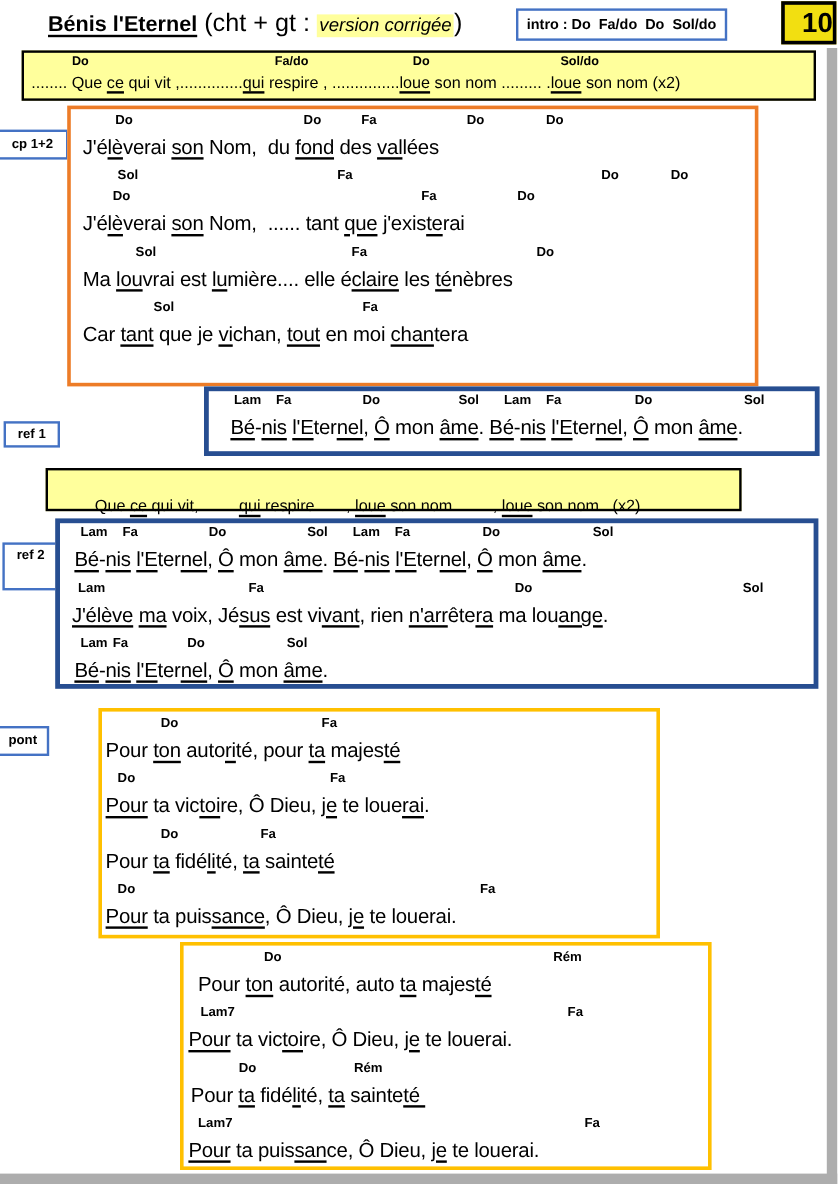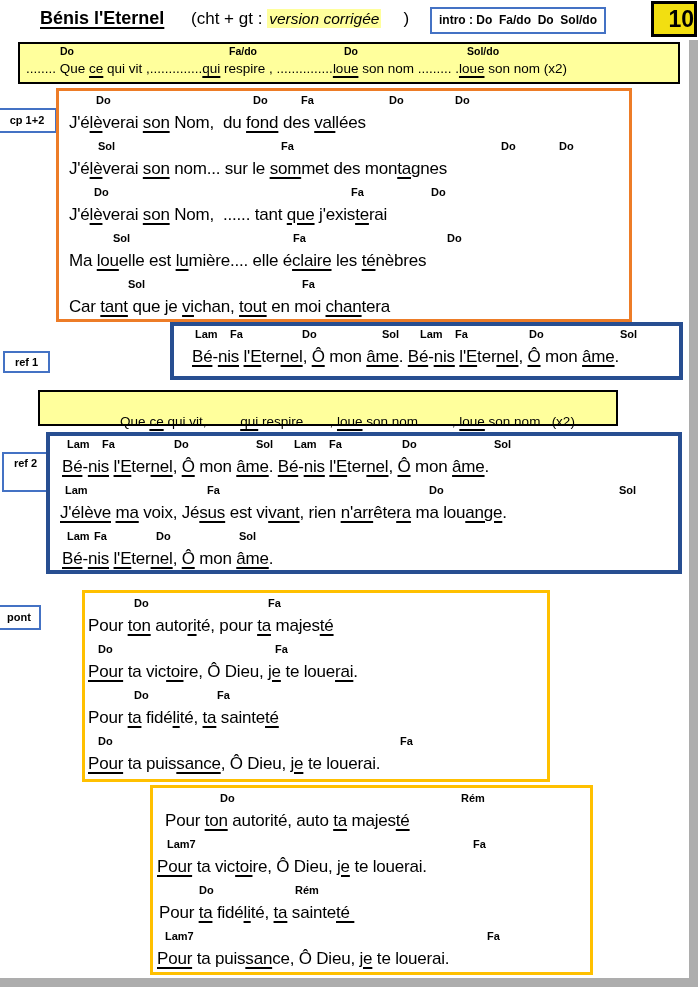--- a/index.html
+++ b/index.html
@@ -5,21 +5,21 @@
   html,body{margin:0;padding:0;background:#fff;}
   *{box-sizing:border-box;}
   .page{position:relative;width:698px;height:987px;background:#fff;overflow:hidden;
         font-family:"Liberation Sans",sans-serif;color:#000;}
   .edge-right{position:absolute;top:40px;right:0;width:9px;height:947px;background:#ADADAD;}
   .edge-bottom{position:absolute;left:0;bottom:0;width:698px;height:9px;background:#ADADAD;}
 
   
   .title-line{position:absolute;left:40px;top:8px;font-size:17px;white-space:pre;}
   .title-main{font-weight:bold;font-size:18px;text-decoration:underline;text-decoration-thickness:2px;text-underline-offset:3px;}
-  .title-paren{font-size:17px;padding-left:22px;}
+  .title-paren{font-size:21px;}
   .title-hl{font-style:italic;font-size:15.5px;background:var(--bandyellow);padding:1px 2px;}
   .intro-box{position:absolute;left:430px;top:7px;width:176px;height:27px;border:2px solid var(--labelblue);
              text-align:center;font-weight:bold;font-size:12px;line-height:23px;white-space:pre;background:#fff;}
   .page-num{position:absolute;right:1px;top:1px;width:46px;height:36px;background:var(--numyellow);
             border:3px solid #000;font-weight:bold;font-size:23px;text-align:right;line-height:30px;}
 
   
   .side-label{position:absolute;border:2px solid var(--labelblue);background:#fff;text-align:center;
               font-weight:bold;font-size:11px;}
   #lab-cp{left:-3px;top:108px;width:60px;height:25px;line-height:21px;}
@@ -83,37 +83,36 @@
         </div>
         <div class="lyric"><span>J'é</span><span class="u">lè</span><span>verai </span><span class="u">son</span><span> Nom,  du </span><span class="u">fond</span><span> des </span><span class="u">val</span><span>lées</span></div>
       </div>
       <div class="line">
         <div class="chord-row">
           <span class="chord" style="left: 29px;">Sol</span>
           <span class="chord" style="left: 212px;">Fa</span>
           <span class="chord" style="left: 432px;">Do</span>
           <span class="chord" style="left: 490px;">Do</span>
         </div>
-        <div class="lyric"><span>J'é</span><span class="u">lè</span><span>verai </span><span class="u">son</span><span> nom... sur le </span><span class="u">som</span><span>met des mon</span><span class="u">ta</span><span>gnes</span></div>
       </div>
       <div class="line">
         <div class="chord-row">
           <span class="chord" style="left: 25px;">Do</span>
           <span class="chord" style="left: 282px;">Fa</span>
           <span class="chord" style="left: 362px;">Do</span>
         </div>
         <div class="lyric"><span>J'é</span><span class="u">lè</span><span>verai </span><span class="u">son</span><span> Nom,  ...... tant </span><span class="u">que</span><span> j'exis</span><span class="u">te</span><span>rai</span></div>
       </div>
       <div class="line">
         <div class="chord-row">
           <span class="chord" style="left: 44px;">Sol</span>
           <span class="chord" style="left: 224px;">Fa</span>
           <span class="chord" style="left: 378px;">Do</span>
         </div>
-        <div class="lyric"><span>Ma </span><span class="u">lou</span><span>elle est </span><span class="u">lu</span><span>mière.... elle é</span><span class="u">claire</span><span> les </span><span class="u">té</span><span>nèbres</span></div>
+        <div class="lyric"><span>Ma </span><span class="u">lou</span><span>vrai est </span><span class="u">lu</span><span>mière.... elle é</span><span class="u">claire</span><span> les </span><span class="u">té</span><span>nèbres</span></div>
       </div>
       <div class="line">
         <div class="chord-row">
           <span class="chord" style="left: 59px;">Sol</span>
           <span class="chord" style="left: 233px;">Fa</span>
         </div>
         <div class="lyric"><span>Car </span><span class="u">tant</span><span> que je </span><span class="u">vi</span><span>chan, </span><span class="u">tout</span><span> en moi </span><span class="u">chan</span><span>tera</span></div>
       </div>
     </div>
   <div class="secbox" id="sec-ref1">
@@ -125,21 +124,21 @@
           <span class="chord" style="left: 190px;">Sol</span>
           <span class="chord" style="left: 228px;">Lam</span>
           <span class="chord" style="left: 263px;">Fa</span>
           <span class="chord" style="left: 337px;">Do</span>
           <span class="chord" style="left: 428px;">Sol</span>
         </div>
         <div class="lyric"><span class="u">Bé</span><span>-</span><span class="u">nis</span><span> </span><span class="u">l'E</span><span>ter</span><span class="u">nel</span><span>, </span><span class="u">Ô</span><span> mon </span><span class="u">âme</span><span>. </span><span class="u">Bé</span><span>-</span><span class="u">nis</span><span> </span><span class="u">l'E</span><span>ter</span><span class="u">nel</span><span>, </span><span class="u">Ô</span><span> mon </span><span class="u">âme</span><span>.</span></div>
       </div>
     </div>
   <div class="secbox band" id="sec-band2">
-      <div class="line" style="margin-left: 1px; text-align: center;">
+      <div class="line" style="margin-left: 1px;">
         <div class="chord-row"></div>
         <div class="lyric"><span>......  Que </span><span class="u">ce</span><span> qui vit,.........</span><span class="u">qui</span><span> respire ......, </span><span class="u">loue</span><span> son nom ........, </span><span class="u">loue</span><span> son nom   (x2)</span></div>
       </div>
     </div>
   <div class="secbox" id="sec-ref2">
       <div class="line" style="margin-left: 2px;">
         <div class="chord-row">
           <span class="chord" style="left: 5px;">Lam</span>
           <span class="chord" style="left: 40px;">Fa</span>
           <span class="chord" style="left: 112px;">Do</span>

